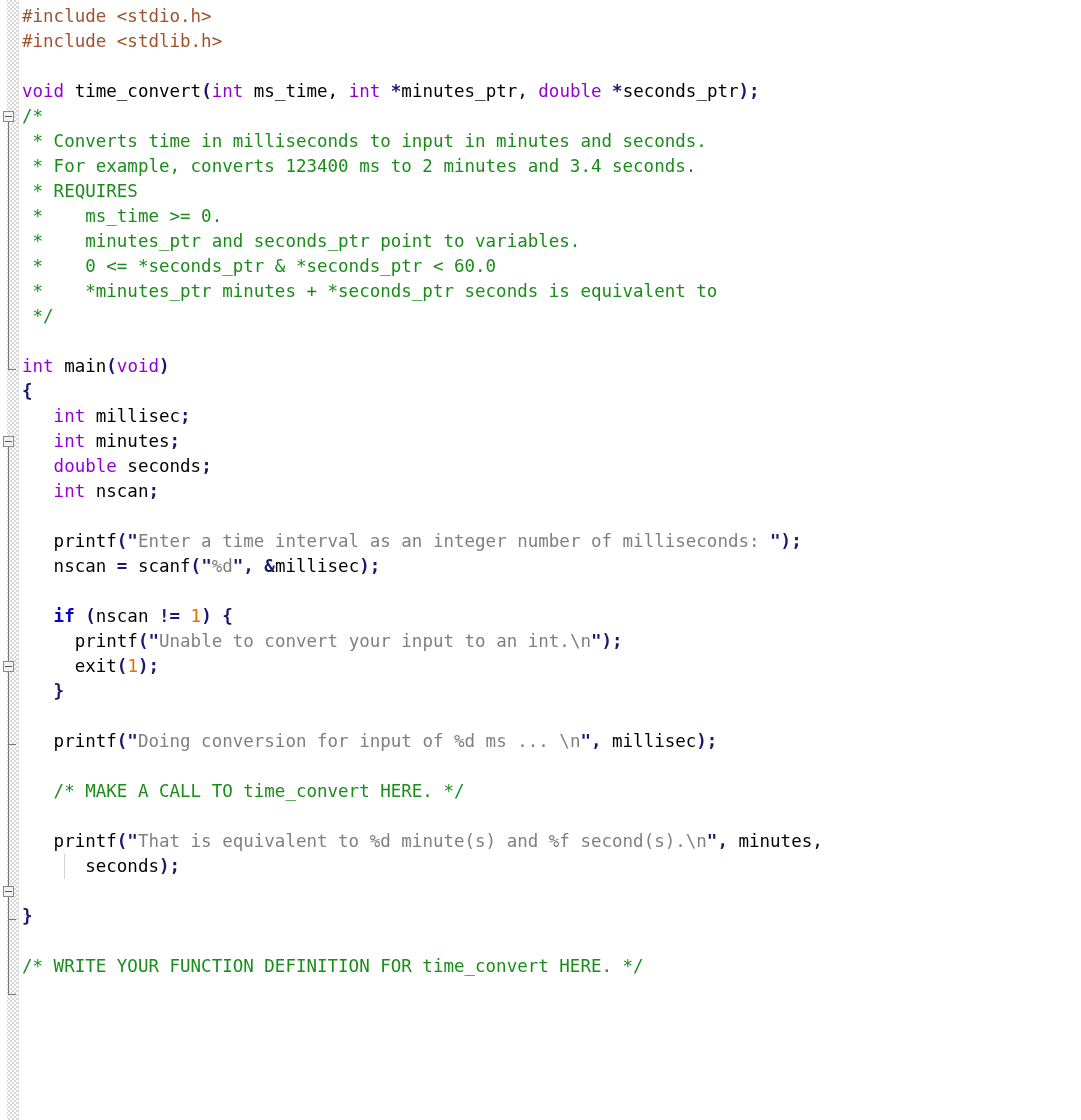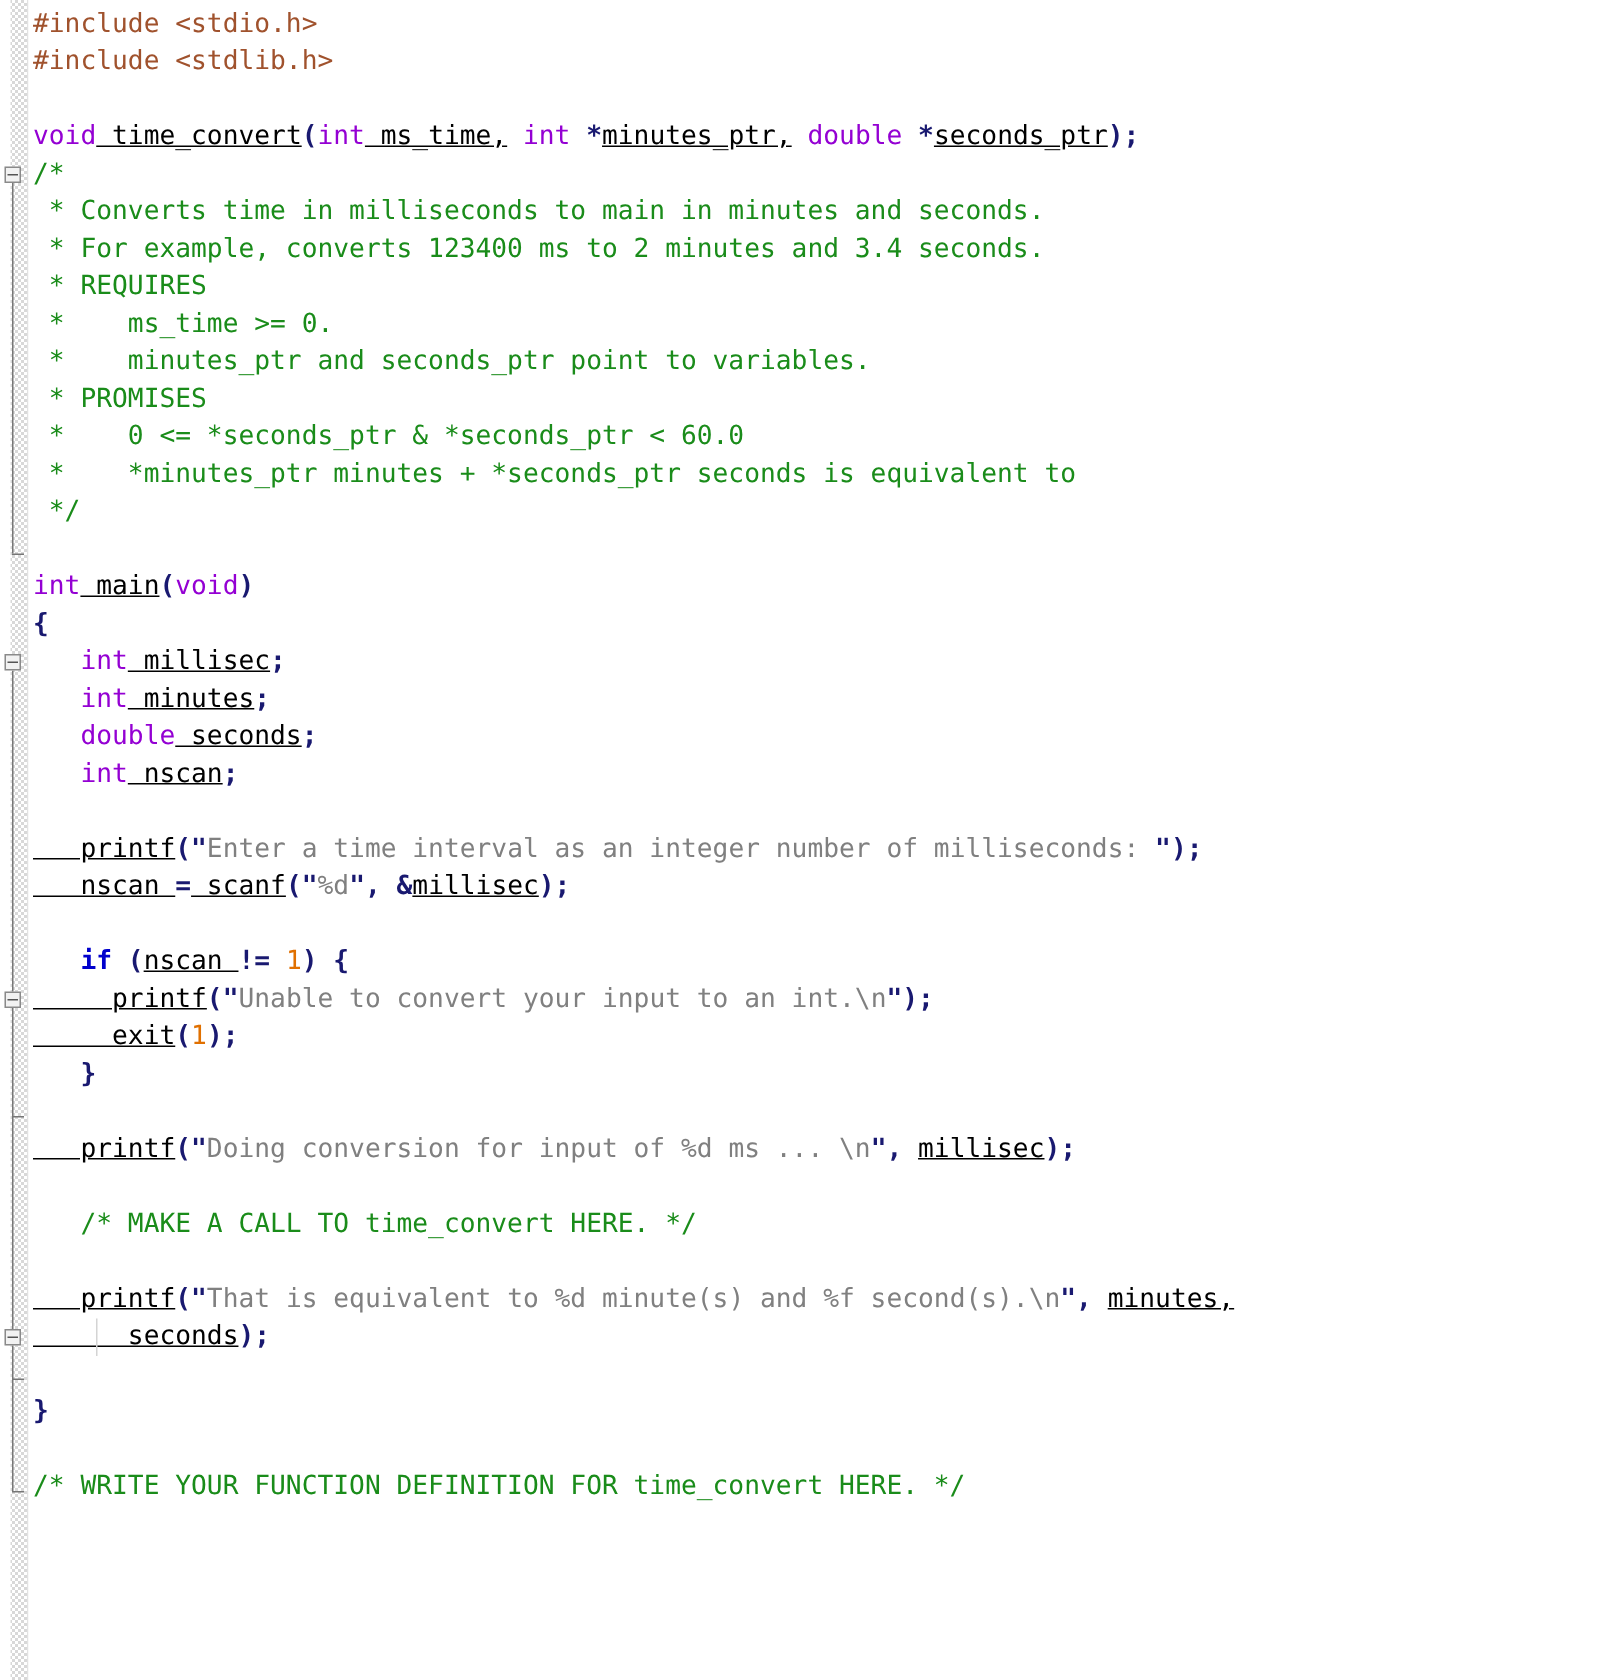--- a/index.html
+++ b/index.html
@@ -118,21 +118,21 @@
 
   
   .t-pre     { color: #a0522d; margin-top: 40px; }               
   .t-hdr     { color: #a0522d; }               
   .t-kw      { color: #9400d3; }               
   .t-kw2     { color: #0000cd; font-weight: bold; }  
   .t-cmt     { color: #1a8c1a; }               
   .t-str     { color: #808080; margin-top: 44px; }               
   .t-punc    { color: #191970; font-weight: bold; }  
   .t-num     { color: #e07000; }               
-  .t-id      { color: #000000; text-decoration: underline; }               
+  .t-id      { color: #000000; }               
 </style>
 </head>
 <body>
 
 <div id="editor">
 
   <div id="gutter">
 
     <div class="fold-box" style="top:111px;"></div>
     <div class="fold-line" style="top:122px; height:247px;"></div>
@@ -148,26 +148,25 @@
     <div class="fold-box" style="top:886px;"></div>
     <div class="fold-end" style="top:919px;"></div>
   </div>
 
   <div id="code">
       <div class="line"><span class="t-pre">#include </span><span class="t-hdr">&lt;stdio.h&gt;</span></div>
       <div class="line"><span class="t-pre">#include </span><span class="t-hdr">&lt;stdlib.h&gt;</span></div>
       <div class="line">&nbsp;</div>
       <div class="line"><span class="t-kw">void</span><span class="t-id"> time_convert</span><span class="t-punc">(</span><span class="t-kw">int</span><span class="t-id"> ms_time,</span><span class="t-kw"> int</span><span class="t-punc"> *</span><span class="t-id">minutes_ptr,</span><span class="t-kw"> double</span><span class="t-punc"> *</span><span class="t-id">seconds_ptr</span><span class="t-punc">);</span></div>
       <div class="line"><span class="t-cmt">/*</span></div>
-      <div class="line"><span class="t-cmt"> * Converts time in milliseconds to main in minutes and seconds.</span></div>
+      <div class="line"><span class="t-cmt"> * Converts time in milliseconds to input in minutes and seconds.</span></div>
       <div class="line"><span class="t-cmt"> * For example, converts 123400 ms to 2 minutes and 3.4 seconds.</span></div>
       <div class="line"><span class="t-cmt"> * REQUIRES</span></div>
       <div class="line"><span class="t-cmt"> *    ms_time &gt;= 0.</span></div>
       <div class="line"><span class="t-cmt"> *    minutes_ptr and seconds_ptr point to variables.</span></div>
-      <div class="line"><span class="t-cmt"> * PROMISES</span></div>
       <div class="line"><span class="t-cmt"> *    0 &lt;= *seconds_ptr &amp; *seconds_ptr &lt; 60.0</span></div>
       <div class="line"><span class="t-cmt"> *    *minutes_ptr minutes + *seconds_ptr seconds is equivalent to</span></div>
       <div class="line"><span class="t-cmt"> */</span></div>
       <div class="line">&nbsp;</div>
       <div class="line"><span class="t-kw">int</span><span class="t-id"> main</span><span class="t-punc">(</span><span class="t-kw">void</span><span class="t-punc">)</span></div>
       <div class="line"><span class="t-punc">{</span></div>
       <div class="line"><span class="t-kw">   int</span><span class="t-id"> millisec</span><span class="t-punc">;</span></div>
       <div class="line"><span class="t-kw">   int</span><span class="t-id"> minutes</span><span class="t-punc">;</span></div>
       <div class="line"><span class="t-kw">   double</span><span class="t-id"> seconds</span><span class="t-punc">;</span></div>
       <div class="line"><span class="t-kw">   int</span><span class="t-id"> nscan</span><span class="t-punc">;</span></div>

